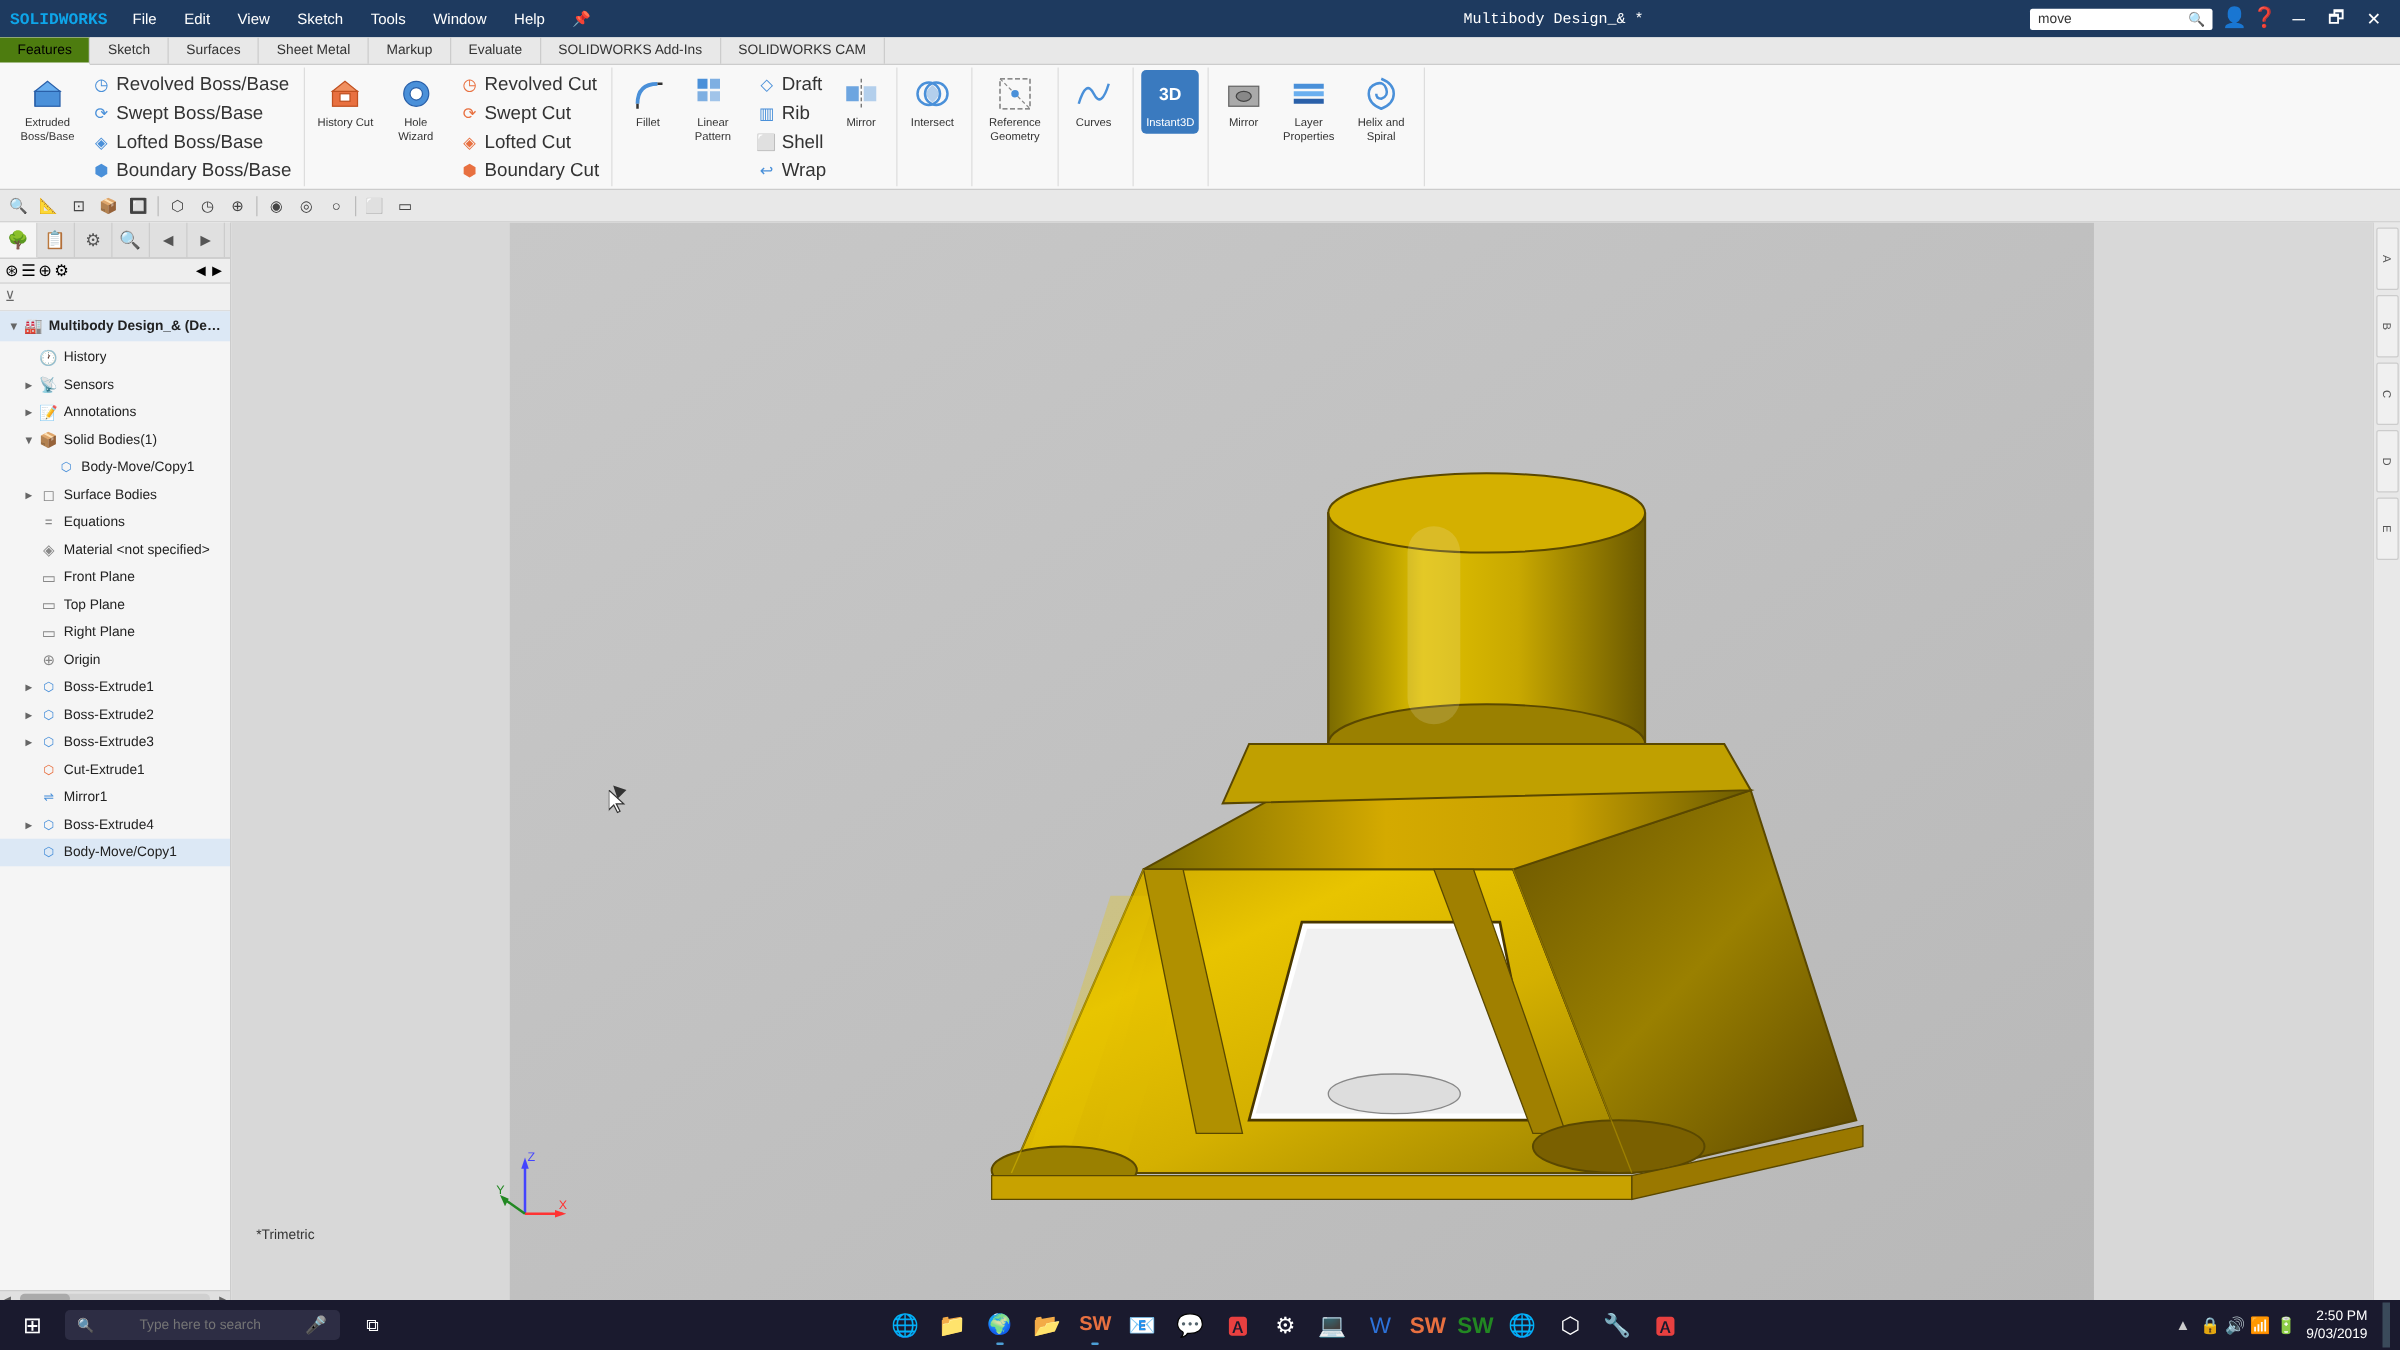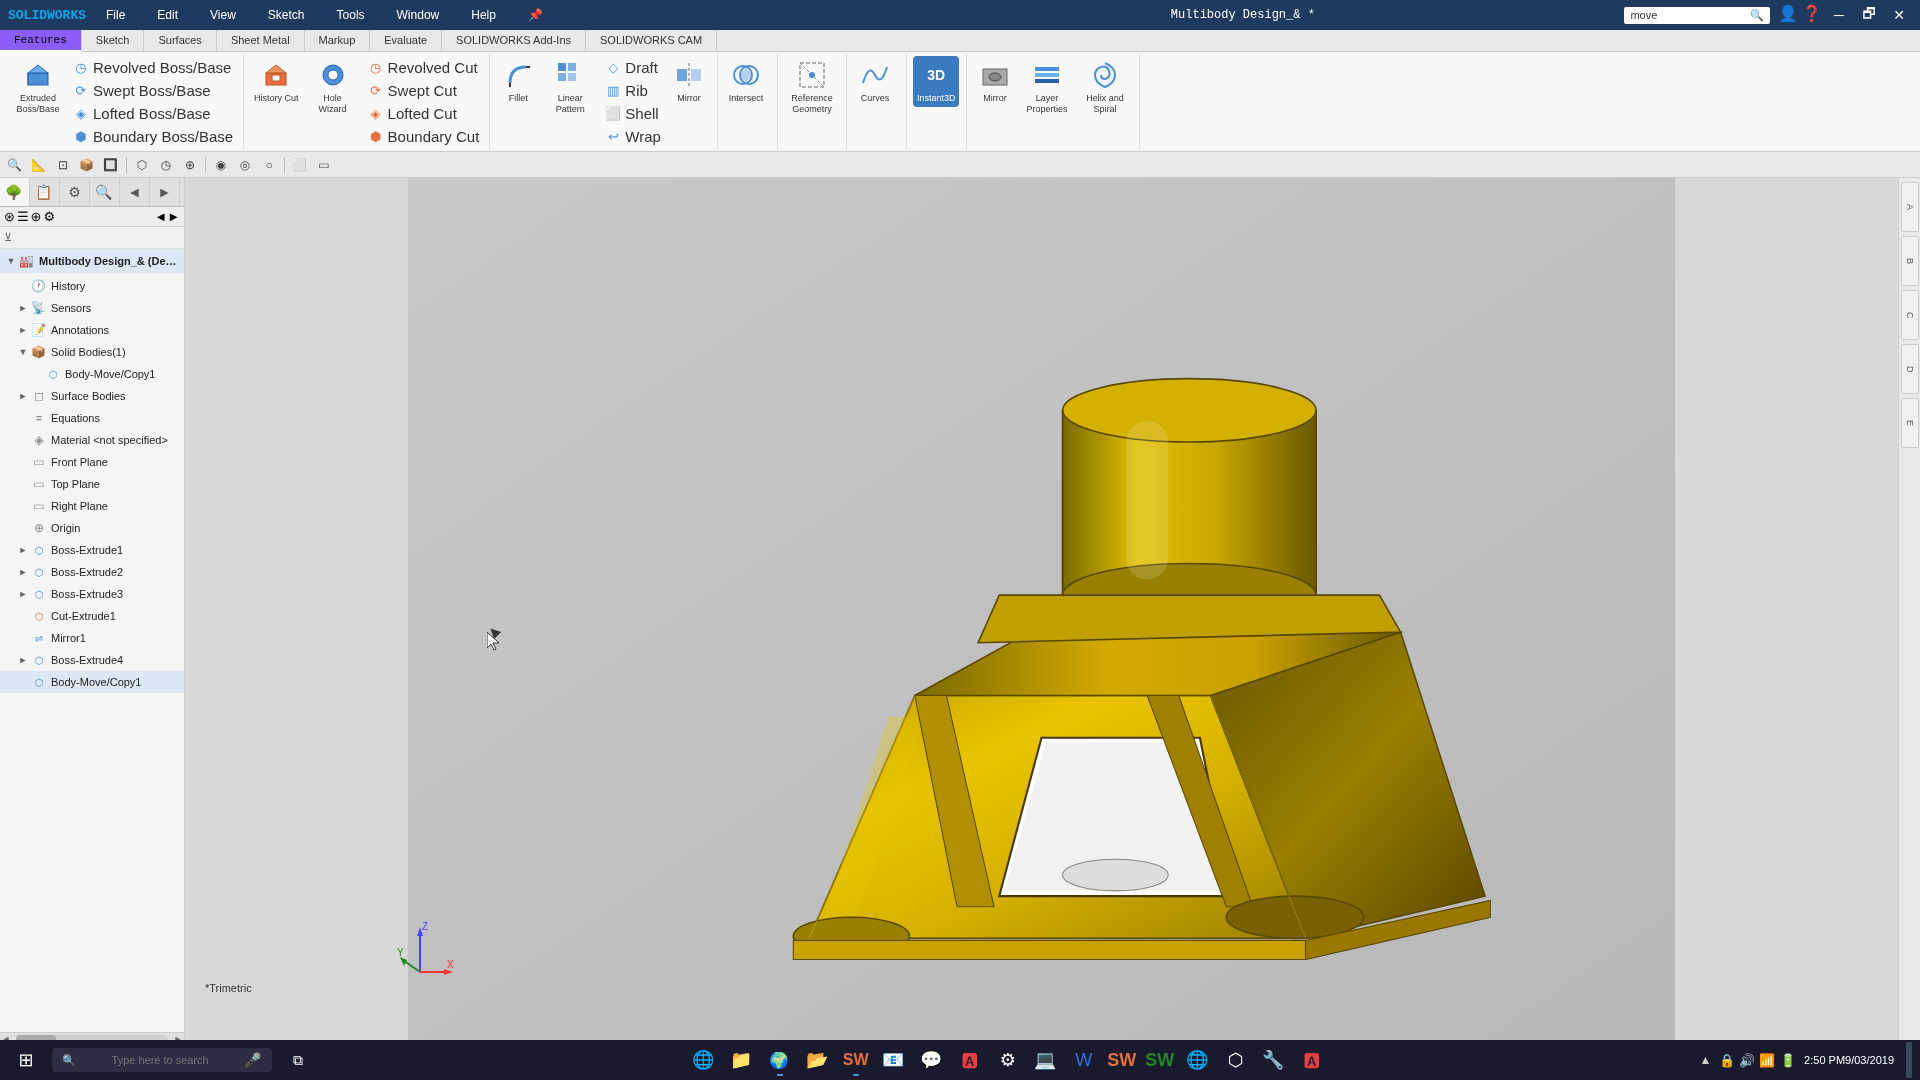--- a/index.html
+++ b/index.html
@@ -16,21 +16,21 @@
     }
     #titlebar .logo {
       color: #0ea5e9;
       font-weight: bold;
       font-size: 13px;
       margin-right: 12px;
       font-family: Liberation Mono, monospace;
     }
     #titlebar .menu-items {
       display: flex;
-      gap: 16px;
+      gap: 6px;
       flex: 1;
     }
     #titlebar .menu-item {
       padding: 3px 8px;
       cursor: pointer;
       font-size: 12px;
       color: white;
     }
     #titlebar .title-center {
       flex: 1;
@@ -79,25 +79,24 @@
       border-bottom: 1px solid #ccc;
     }
     .ribbon-tab {
       padding: 4px 14px;
       cursor: pointer;
       font-size: 11px;
       color: #333;
       border-right: 1px solid #ccc;
     }
     .ribbon-tab.active {
-      background: #8b5cf6;
+      background: #4d7c0f;
       border-bottom: 2px solid #f8f8f8;
       margin-bottom: -1px;
       color: #000;
-      font-family: Liberation Mono, monospace;
     }
 
     #ribbon-content {
       display: flex;
       align-items: stretch;
       padding: 2px 4px;
       min-height: 86px;
     }
     .ribbon-group {
       display: flex;
@@ -452,21 +451,21 @@
       display: flex;
       gap: 4px;
     }
     .tray-icon {
       font-size: 13px;
       cursor: pointer;
       color: #ddd;
     }
     .taskbar-time {
       display: flex;
-      flex-direction: row;
+      flex-direction: column;
       align-items: flex-end;
       font-size: 11px;
       color: white;
       line-height: 1.3;
     }
 
     
     #view-toolbar {
       height: 26px;
       background: #e8e8e8;

